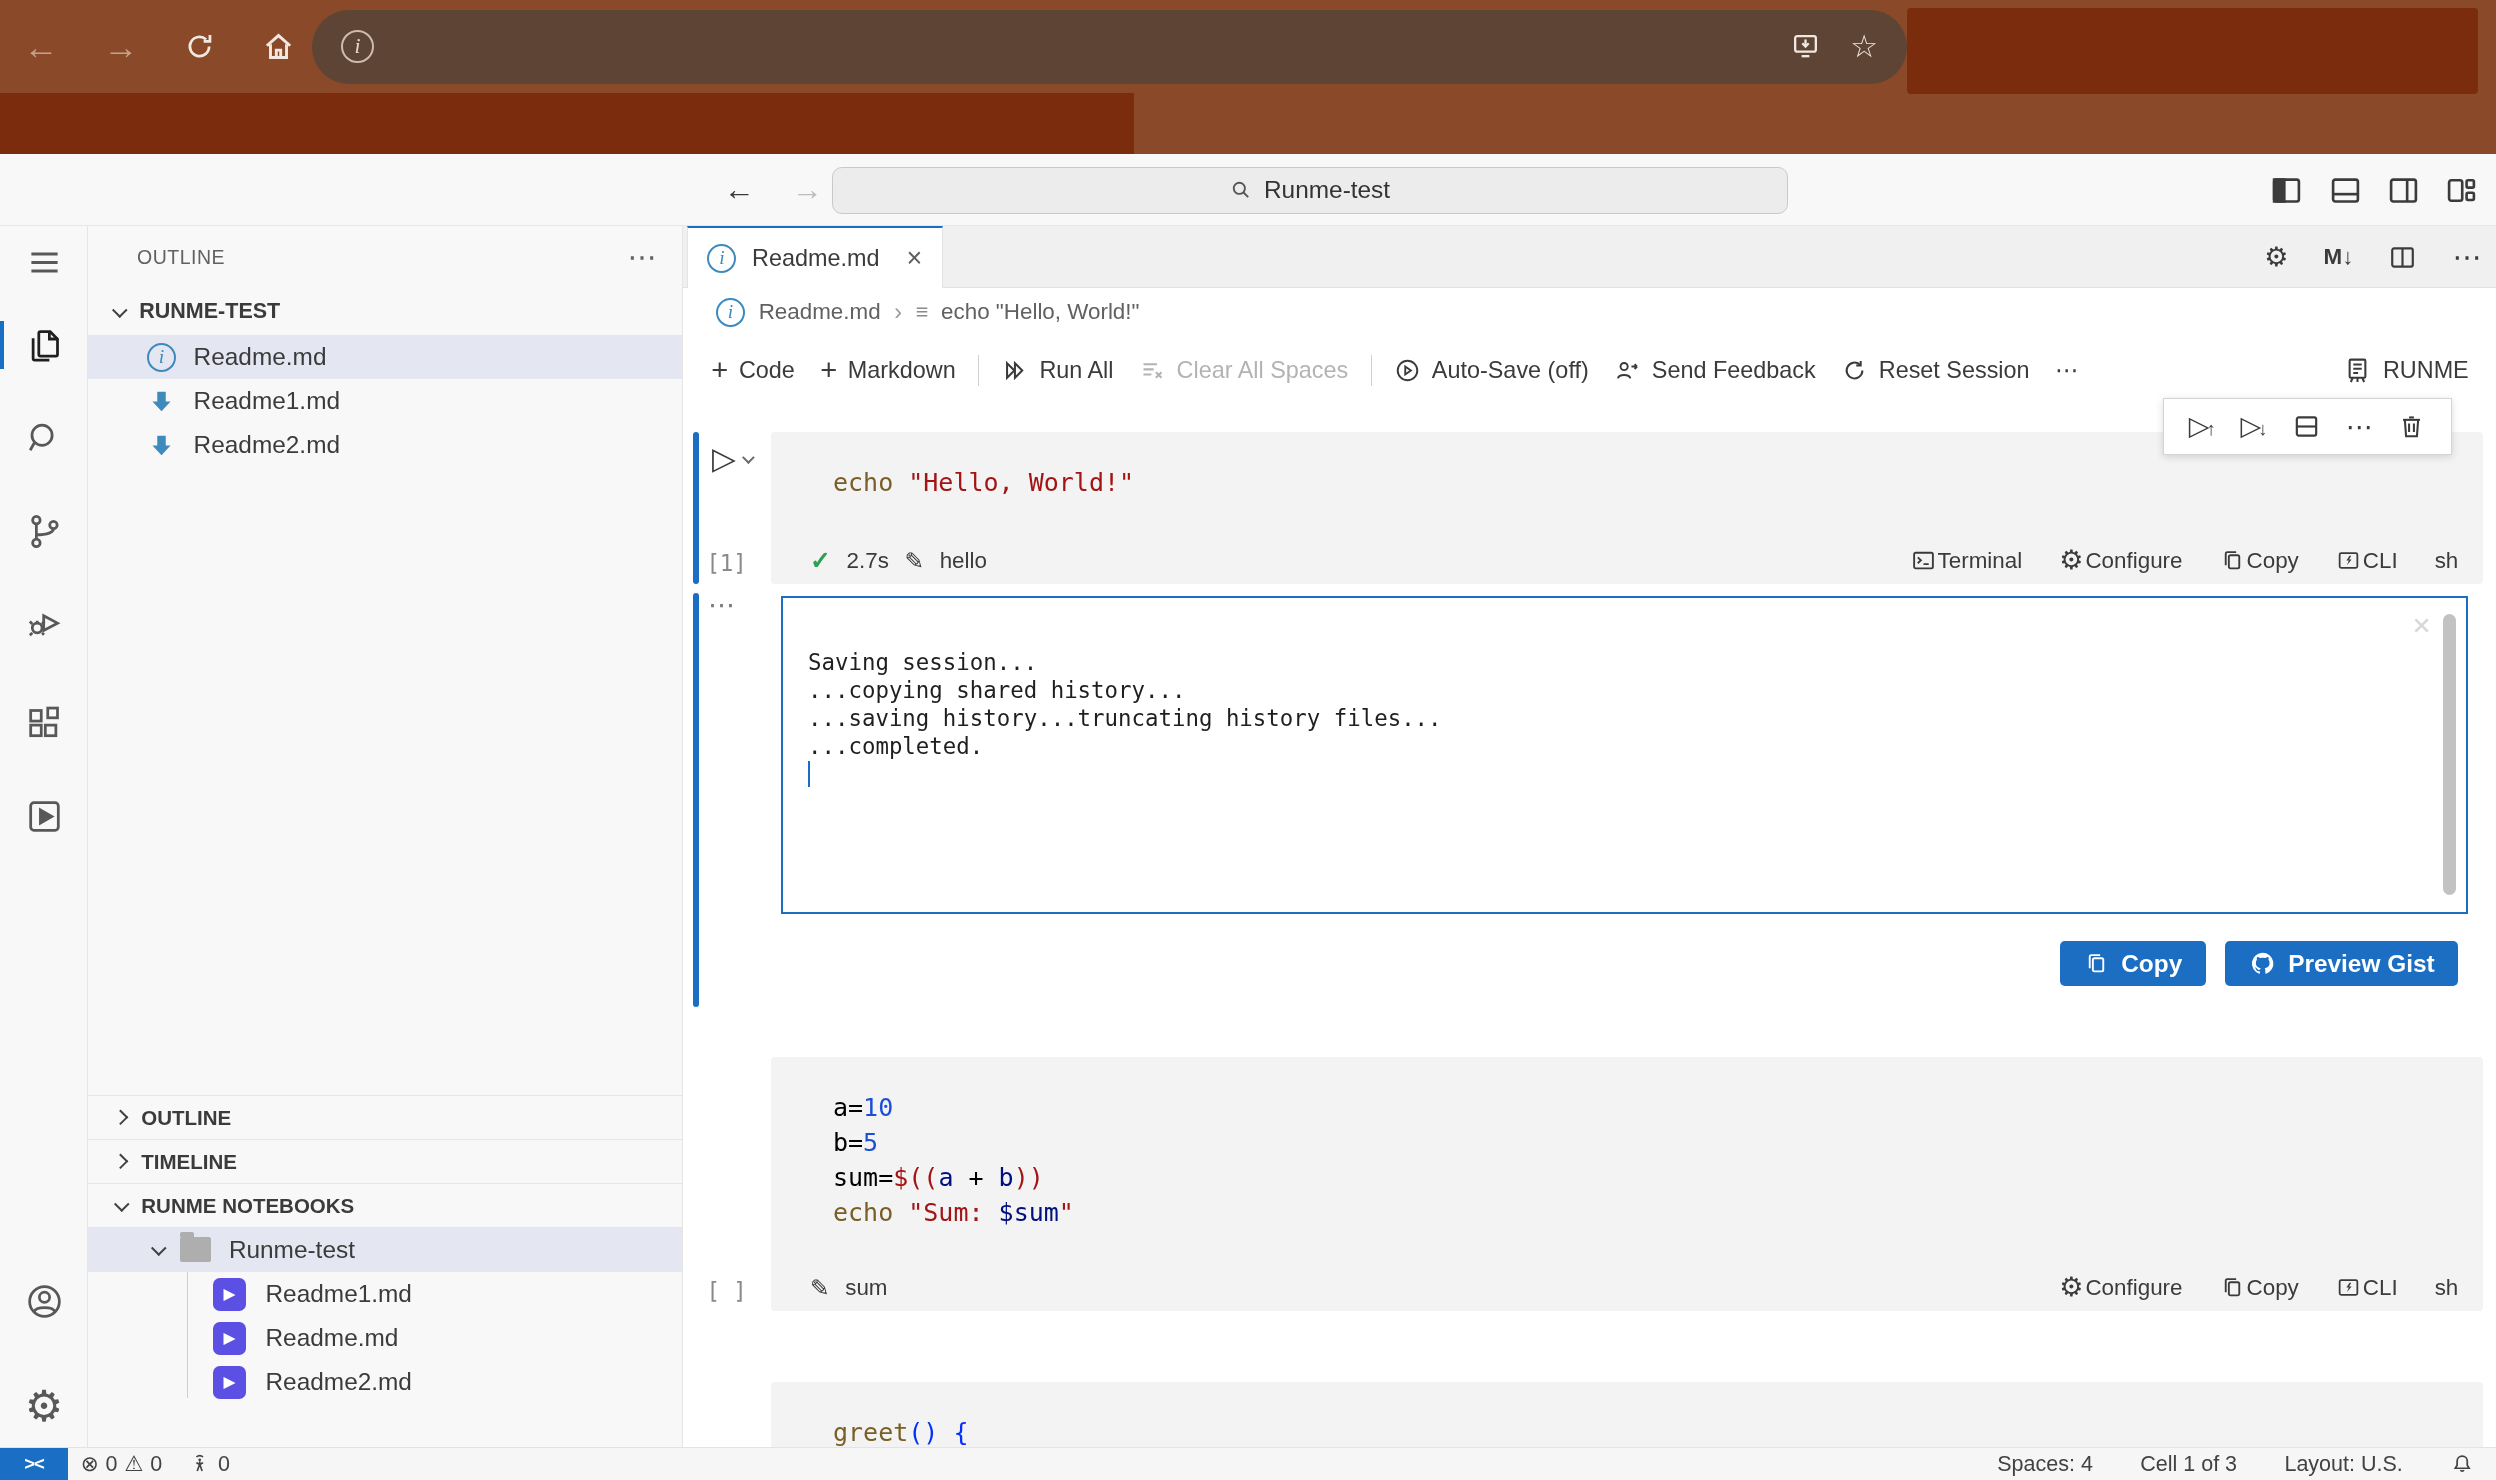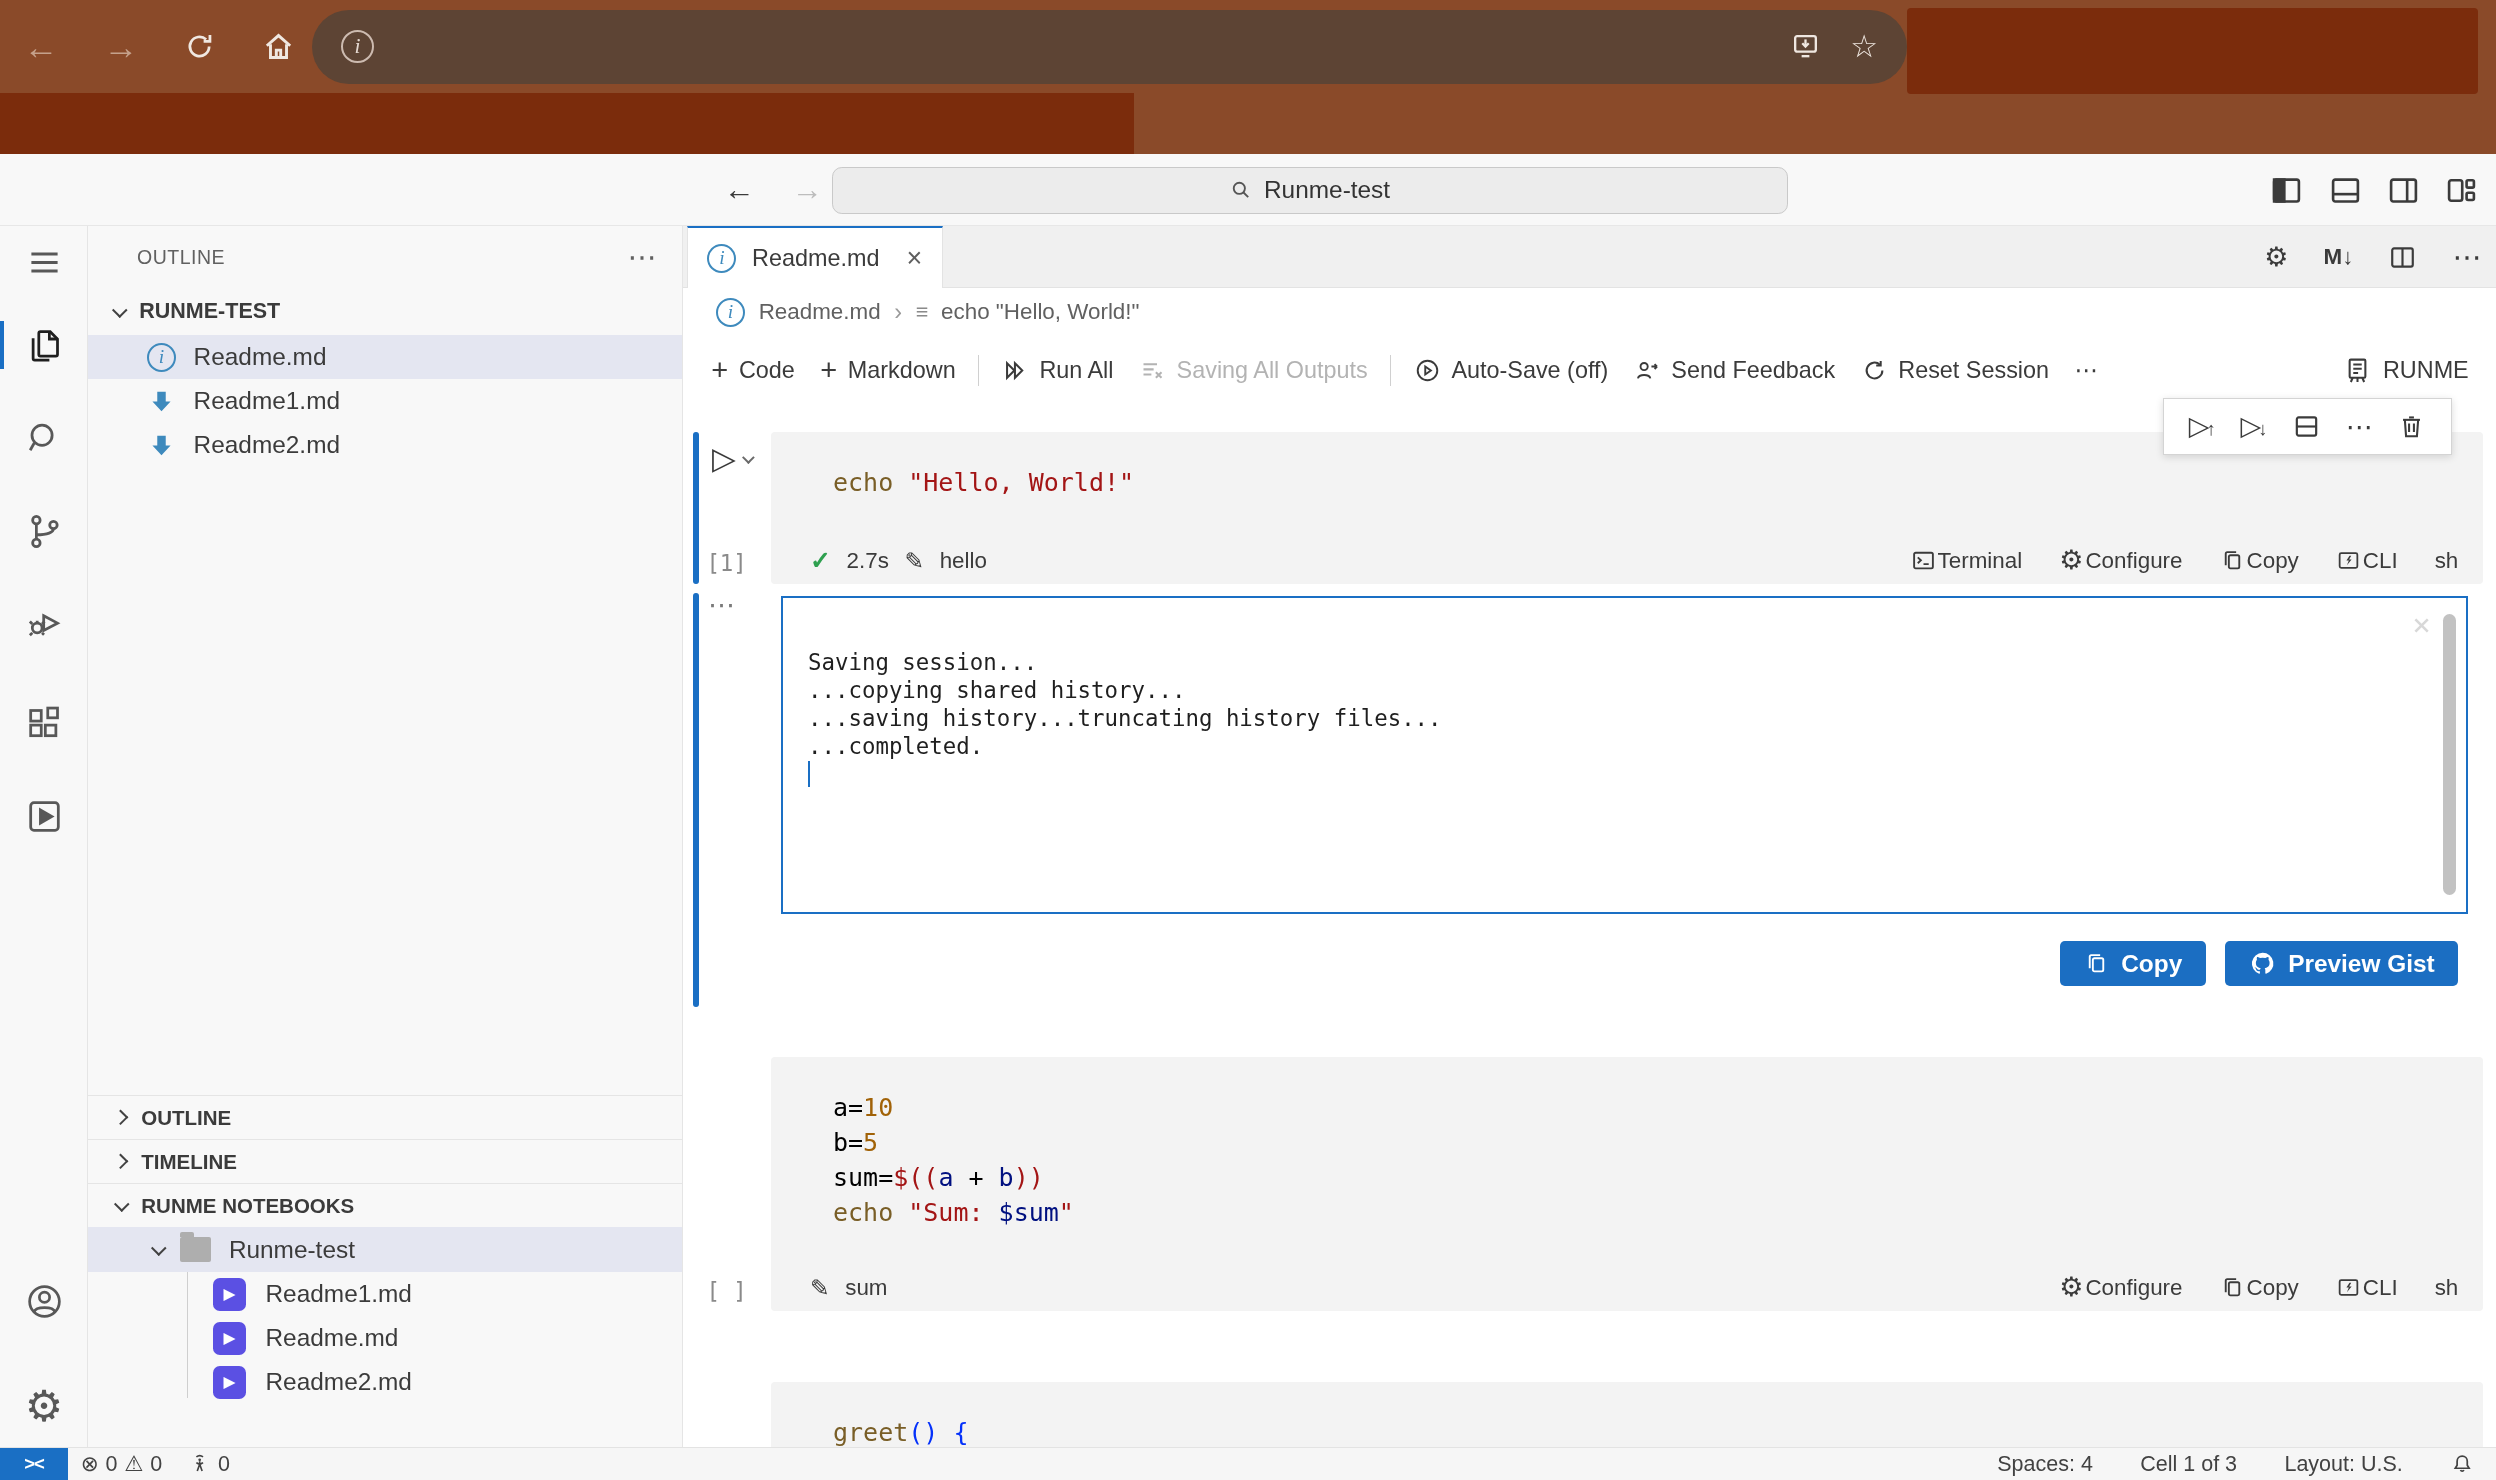--- a/index.html
+++ b/index.html
@@ -82,21 +82,21 @@
   .focus-bar { position:absolute; left:9.8px; width:5.9px; background:#1a6fc4; border-radius:2.9px; }
   .fb-cell { top:28px; height:152px; }
   .fb-out { top:189px; height:414px; }
   .cell { position:absolute; left:88px; right:13.7px; background:#f3f3f3; border-radius:3.9px; }
   .cell1 { top:28px; height:152px; }
   .cell2 { top:653px; height:254px; }
   .cell3 { top:978px; height:234px; }
   .code { padding:33px 0 0 62px; font-family:"DejaVu Sans Mono", monospace; font-size:25px; line-height:35px; }
   .code-line { white-space:pre; }
   .tok-plain { color:#000; } .tok-cmd { color:#795e26; } .tok-str { color:#a31515; }
-  .tok-num { color:#a16207; } .tok-var { color:#001080; } .tok-brk { color:#0431fa; }
+  .tok-num { color:#1d4ed8; } .tok-var { color:#001080; } .tok-brk { color:#0431fa; }
   .cell-status { position:absolute; left:0; right:0; bottom:0; height:47px; display:flex; align-items:center; gap:15.6px; padding:0 25px 0 39px; font-size:22.4px; color:#3b3b3b; }
   .cs-check { color:#2ea04f; font-size:25px; font-weight:bold; }
   .cs-pencil { font-size:23.4px; }
   .cs-right { margin-left:auto; display:flex; align-items:center; gap:37px; }
   .cs-action { display:flex; align-items:center; gap:2px; white-space:nowrap; }
   .run-btn { position:absolute; left:29px; top:39px; display:flex; align-items:flex-start; gap:7.8px; color:#3b3b3b; }
   .run-tri { font-size:31px; line-height:1; }
   .run-chev { width:8.8px; height:8.8px; border-right:2px solid #6a6a6a; border-bottom:2px solid #6a6a6a; transform:rotate(45deg); margin-top:9.8px; }
   .exec-count { position:absolute; left:23.4px; font-family:"DejaVu Sans Mono", monospace; font-size:22.4px; color:#8a8a8a; white-space:pre; }
   .exec1 { top:146px; } .exec2 { top:874px; }
@@ -360,21 +360,21 @@
             <path d="M4.5 5.5 11 12l-6.5 6.5z"></path>
             <path d="M11.5 5.5 18 12l-6.5 6.5z"></path>
           </svg>
         <span>Run All</span>
       </div>
       <div class="tb-item tb-disabled">
         <svg width="27" height="27" viewBox="0 0 24 24" fill="none" stroke="currentColor" stroke-width="1.8">
             <path d="M4 6.5h12M4 11h9M4 15.5h7"></path>
             <path d="m15 13.5 5 5m0-5-5 5"></path>
           </svg>
-        <span>Saving All Outputs</span>
+        <span>Clear All Spaces</span>
       </div>
       <div class="tb-sep"></div>
       <div class="tb-item">
         <svg width="27" height="27" viewBox="0 0 24 24" fill="none" stroke="currentColor" stroke-width="1.7">
             <circle cx="12" cy="12" r="8.7"></circle>
             <path d="M10 8.5l5 3.5-5 3.5z"></path>
           </svg>
         <span>Auto-Save (off)</span>
       </div>
       <div class="tb-item">

